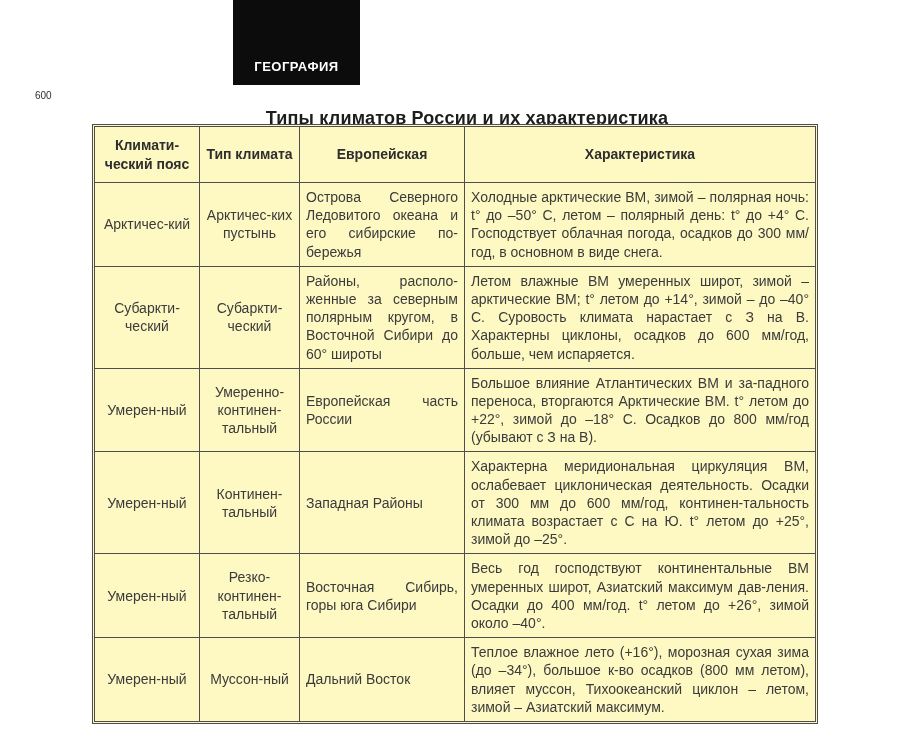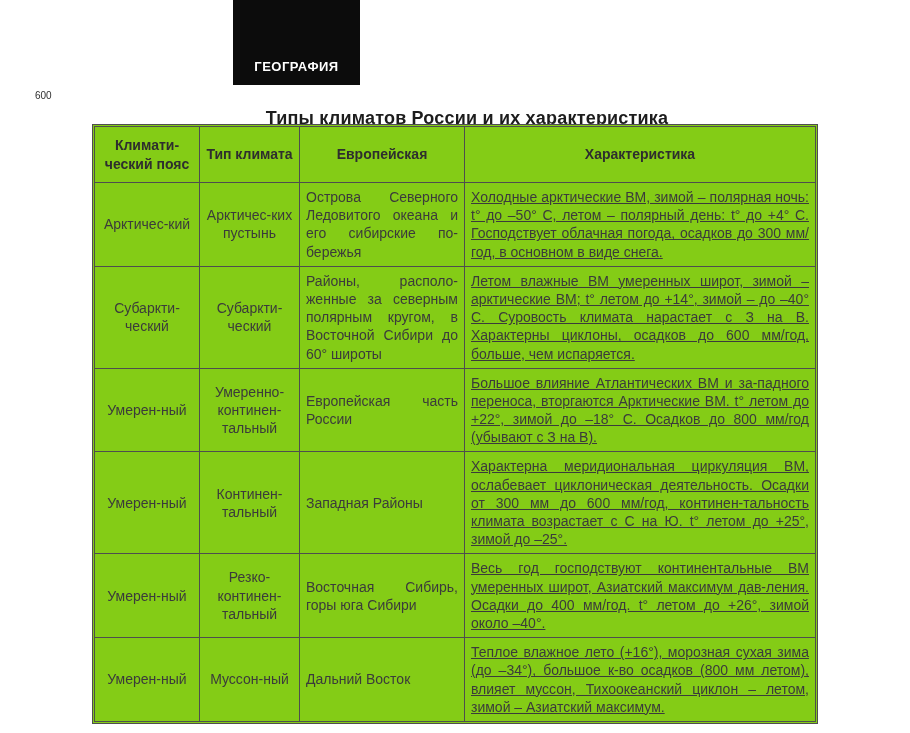--- a/index.html
+++ b/index.html
@@ -54,21 +54,21 @@
     color: #1d1d1d;
     letter-spacing: 0.2px;
   }
   .table-wrap {
     position: absolute;
     left: 92px;
     top: 124px;
     width: 726px;
     border: 1px solid #4e4e4e;
     padding: 1px;
-    background: #84cc16;
+    background: #fef9c3;
   }
   table.climate {
     width: 100%;
     border-collapse: collapse;
     table-layout: fixed;
     border: 1px solid #4e4e4e;
   }
   table.climate col.c1 { width: 105px; }
   table.climate col.c2 { width: 100px; }
   table.climate col.c3 { width: 165px; }
@@ -96,21 +96,20 @@
   td.cell-territory {
     text-align: justify;
     padding: 4px 7px;
     vertical-align: middle;
     margin-left: 48px;
   }
   td.cell-chars {
     text-align: justify;
     padding: 4px 8px;
     vertical-align: middle;
-    text-decoration: underline;
   }
   tbody tr:nth-child(1) { height: 80px; }
   tbody tr:nth-child(2) { height: 89px; }
   tbody tr:nth-child(3) { height: 75px; }
   tbody tr:nth-child(4) { height: 91px; }
   tbody tr:nth-child(5) { height: 77px; }
   tbody tr:nth-child(6) { height: 78px; }
 </style>
 </head>
 <body>

